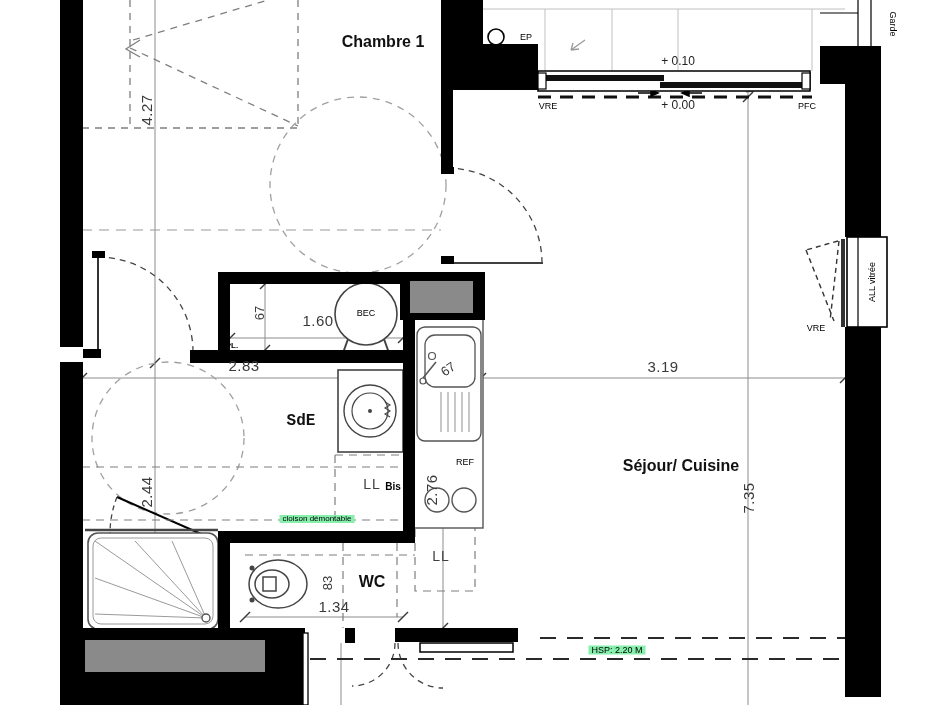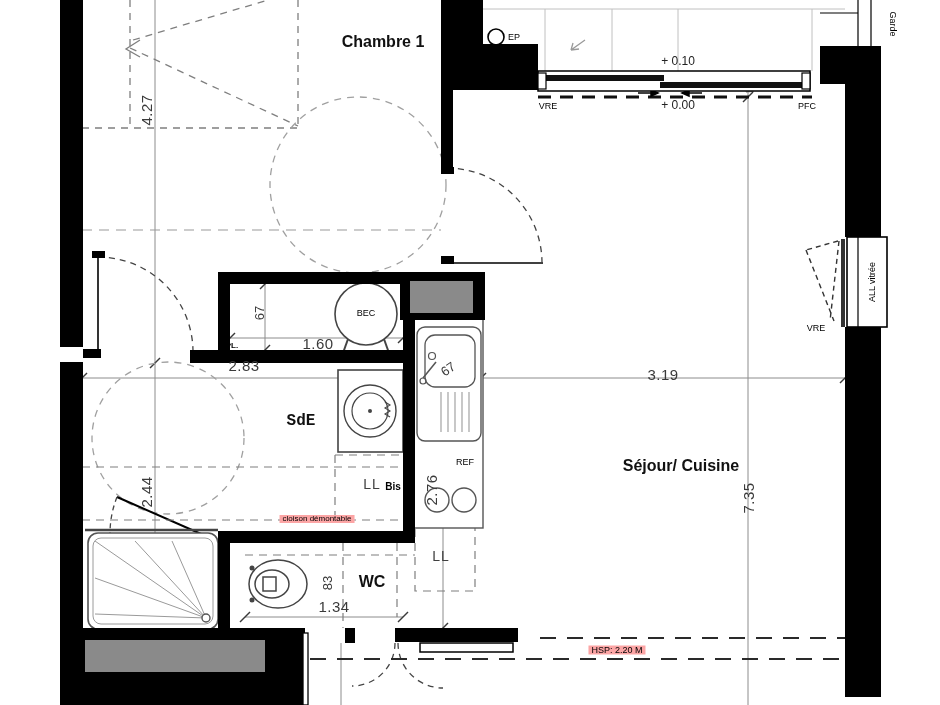--- a/index.html
+++ b/index.html
@@ -9,21 +9,21 @@
   .lbl{position:absolute;transform:translate(-50%,-50%);white-space:nowrap;
        font-size:9px;color:#000;line-height:1;}
   .dim{font-size:15px;color:#3a3a3a;letter-spacing:.5px;}
   .dim-sm{font-size:13px;color:#3a3a3a;}
   .room{font-size:16px;font-weight:bold;color:#111;}
   .lvl{font-size:12px;color:#222;}
   .ll{font-size:14px;color:#404040;letter-spacing:1px;}
   .rot{transform:translate(-50%,-50%) rotate(-90deg);}
   .rot35{transform:translate(-50%,-50%) rotate(-35deg);}
   .rot90{transform:translate(-50%,-50%) rotate(90deg);}
-  .whitebg{background:#fca5a5;padding:0 3px;}
+  .whitebg{background:#86efac;padding:0 3px;}
 </style>
 </head>
 <body>
 
 <div class="plan">
 
 <svg width="940" height="705" viewBox="0 0 940 705">
 
   <g stroke="#c0c0c0" stroke-width="1">
     <line x1="483" y1="9" x2="845" y2="9"></line>
@@ -240,34 +240,34 @@
   </g>
 </svg>
 
 <div class="lbl room" style="left:383px;top:42px;">Chambre 1</div>
 <div class="lbl room" style="left:301px;top:421px;font-family:Liberation Mono, monospace;">SdE</div>
 <div class="lbl room" style="left:372px;top:582px;">WC</div>
 <div class="lbl room" style="left:681px;top:466px;">Séjour/ Cuisine</div>
 
 <div class="lbl dim rot" style="left:146px;top:110px;">4.27</div>
 <div class="lbl dim" style="left:244px;top:365px;">2.83</div>
-<div class="lbl dim" style="left:318px;top:320px;margin-top:23px;">1.60</div>
+<div class="lbl dim" style="left:318px;top:320px;">1.60</div>
 <div class="lbl dim-sm rot" style="left:259px;top:313px;">67</div>
 <div class="lbl dim-sm rot35" style="left:448px;top:369px;">67</div>
-<div class="lbl dim" style="left:663px;top:366px;margin-top:8px;">3.19</div>
+<div class="lbl dim" style="left:663px;top:366px;">3.19</div>
 <div class="lbl dim rot" style="left:748px;top:498px;">7.35</div>
 <div class="lbl dim rot" style="left:431px;top:490px;">2.76</div>
 <div class="lbl dim rot" style="left:146px;top:492px;">2.44</div>
 <div class="lbl dim-sm rot" style="left:327px;top:583px;">83</div>
 <div class="lbl dim" style="left:334px;top:606px;">1.34</div>
 
 <div class="lbl lvl" style="left:678px;top:61px;">+ 0.10</div>
 <div class="lbl lvl" style="left:678px;top:105px;">+ 0.00</div>
 
-<div class="lbl" style="left:514px;top:37px;">EP</div>
+<div class="lbl" style="left:526px;top:37px;">EP</div>
 <div class="lbl" style="left:548px;top:106px;">VRE</div>
 <div class="lbl" style="left:807px;top:106px;">PFC</div>
 <div class="lbl rot90" style="left:892px;top:24px;">Garde</div>
 <div class="lbl" style="left:232px;top:346px;font-weight:bold;font-size:8px;">PL.</div>
 <div class="lbl" style="left:366px;top:313px;">BEC</div>
 <div class="lbl" style="left:465px;top:462px;">REF</div>
 <div class="lbl ll" style="left:372px;top:484px;">LL</div>
 <div class="lbl" style="left:393px;top:487px;font-size:10px;font-weight:bold;">Bis</div>
 <div class="lbl ll" style="left:441px;top:556px;">LL</div>
 <div class="lbl" style="left:816px;top:328px;">VRE</div>

